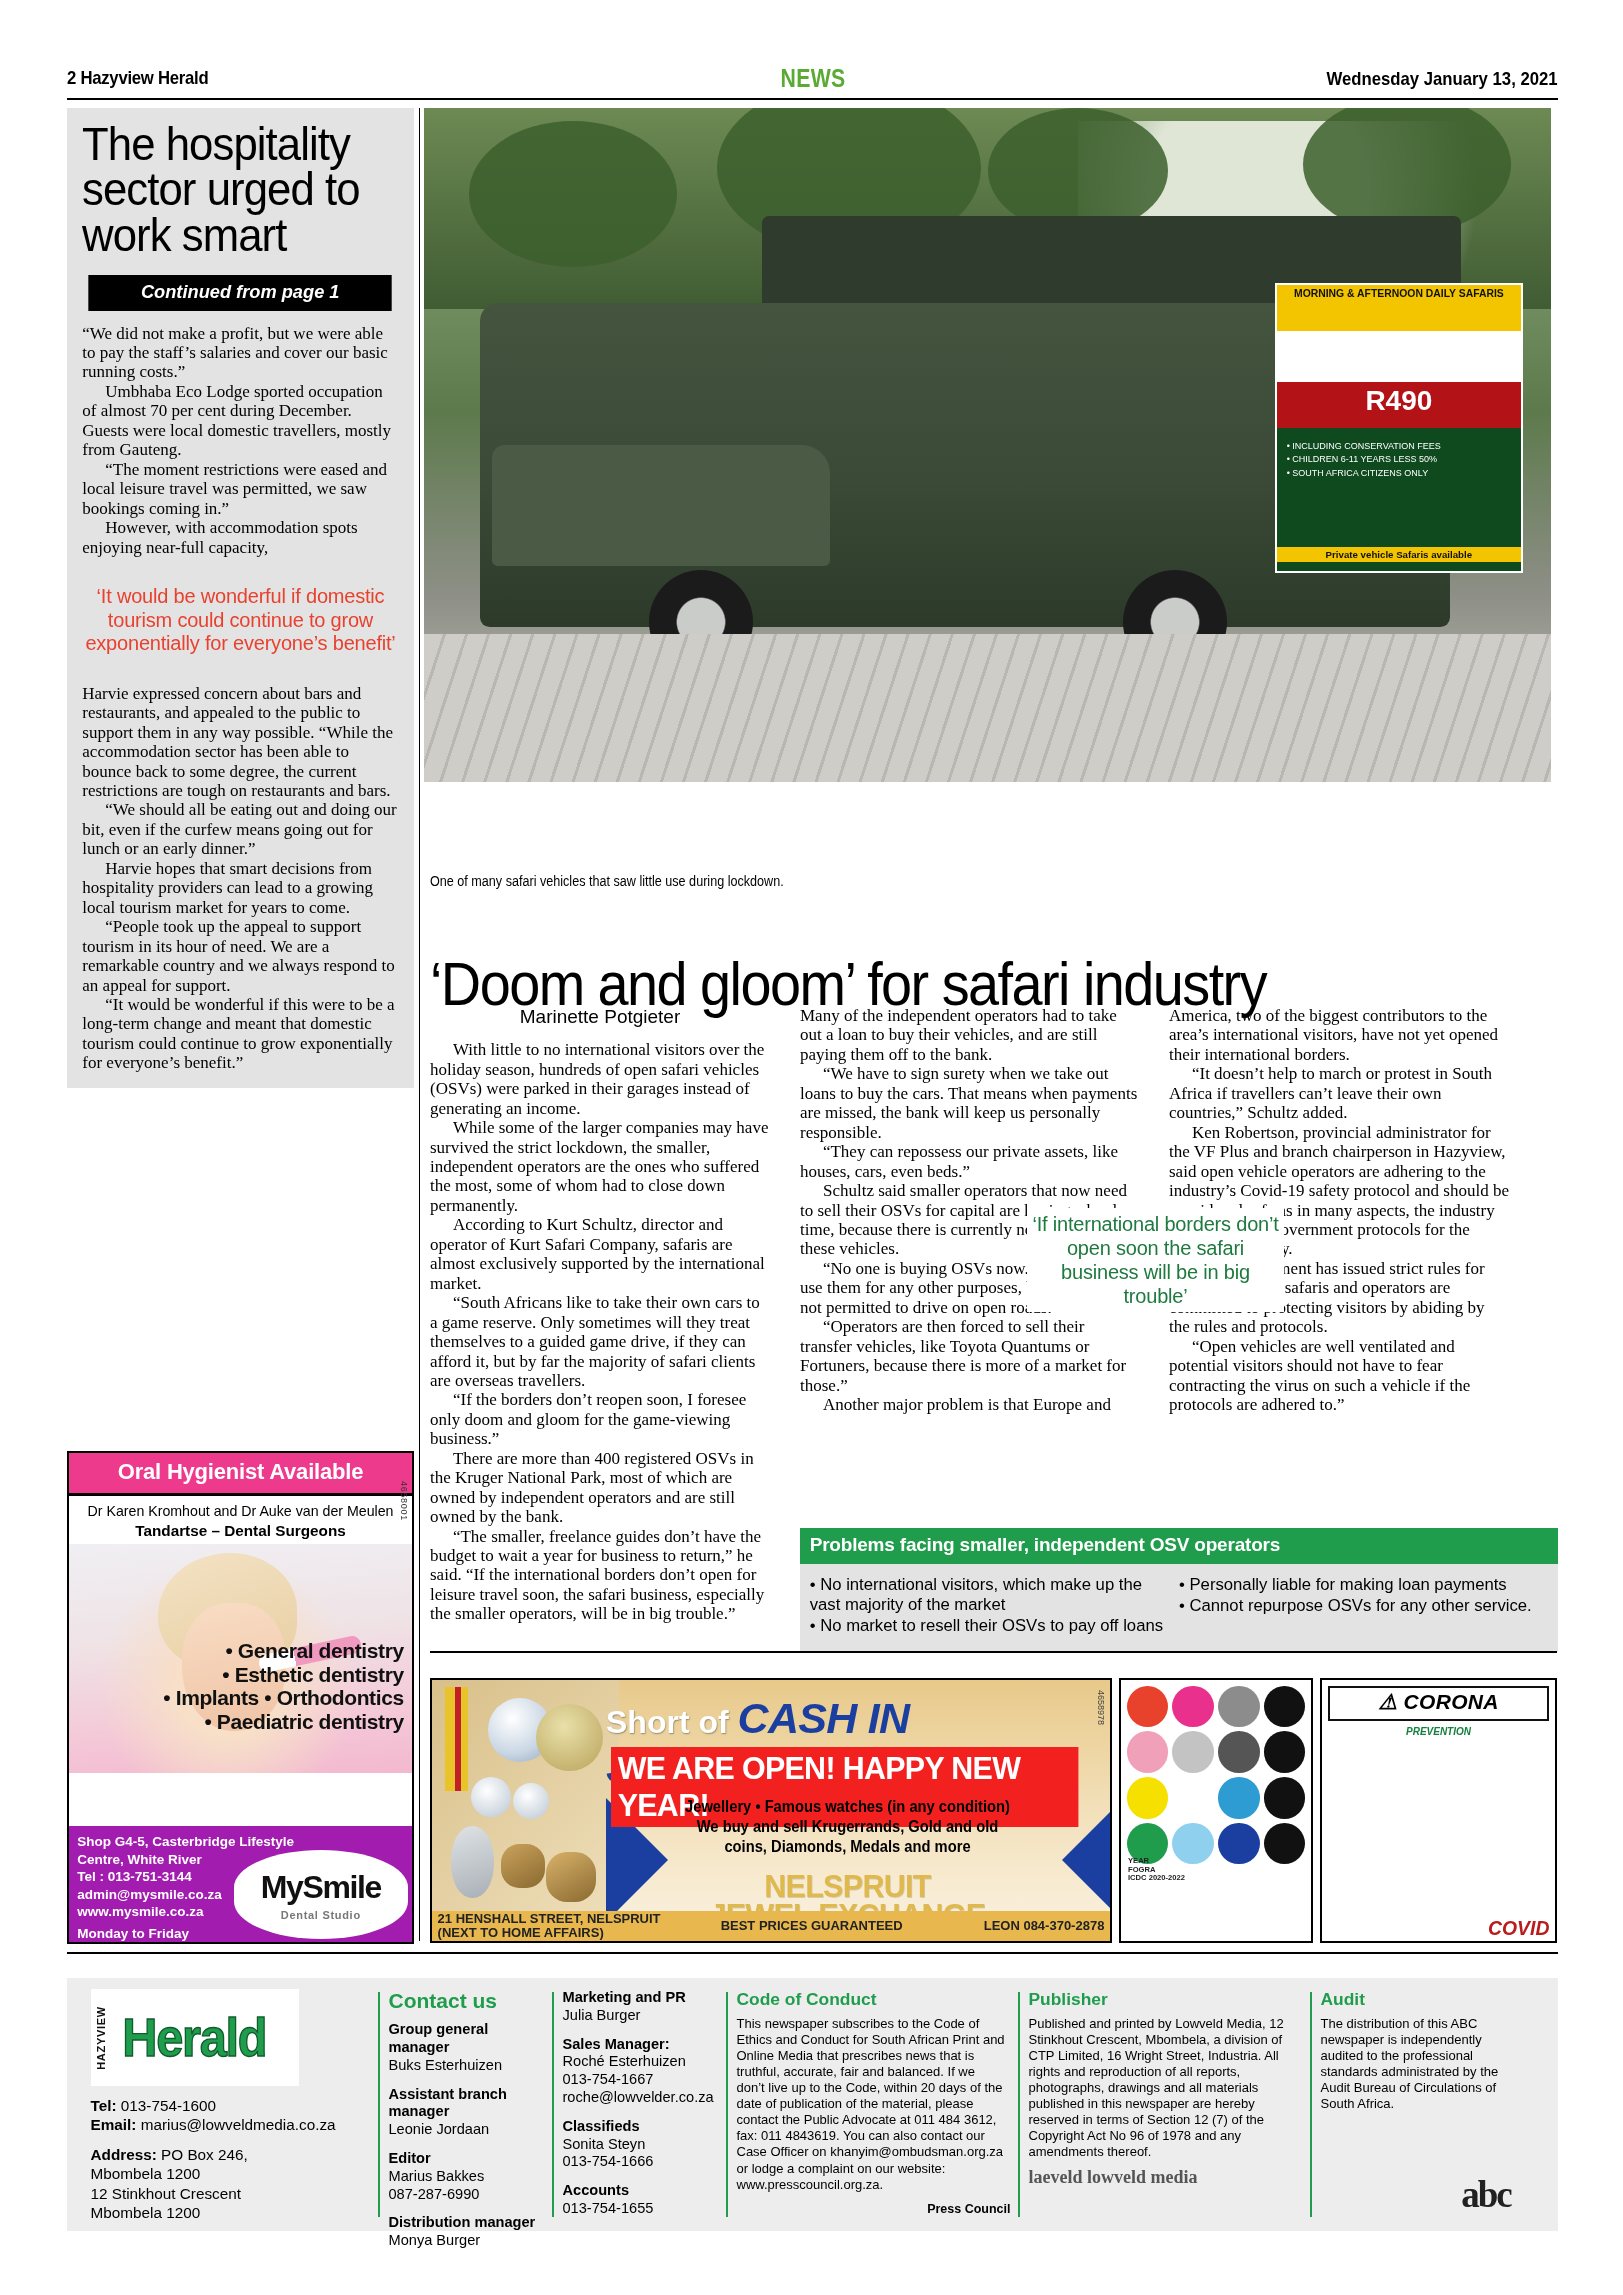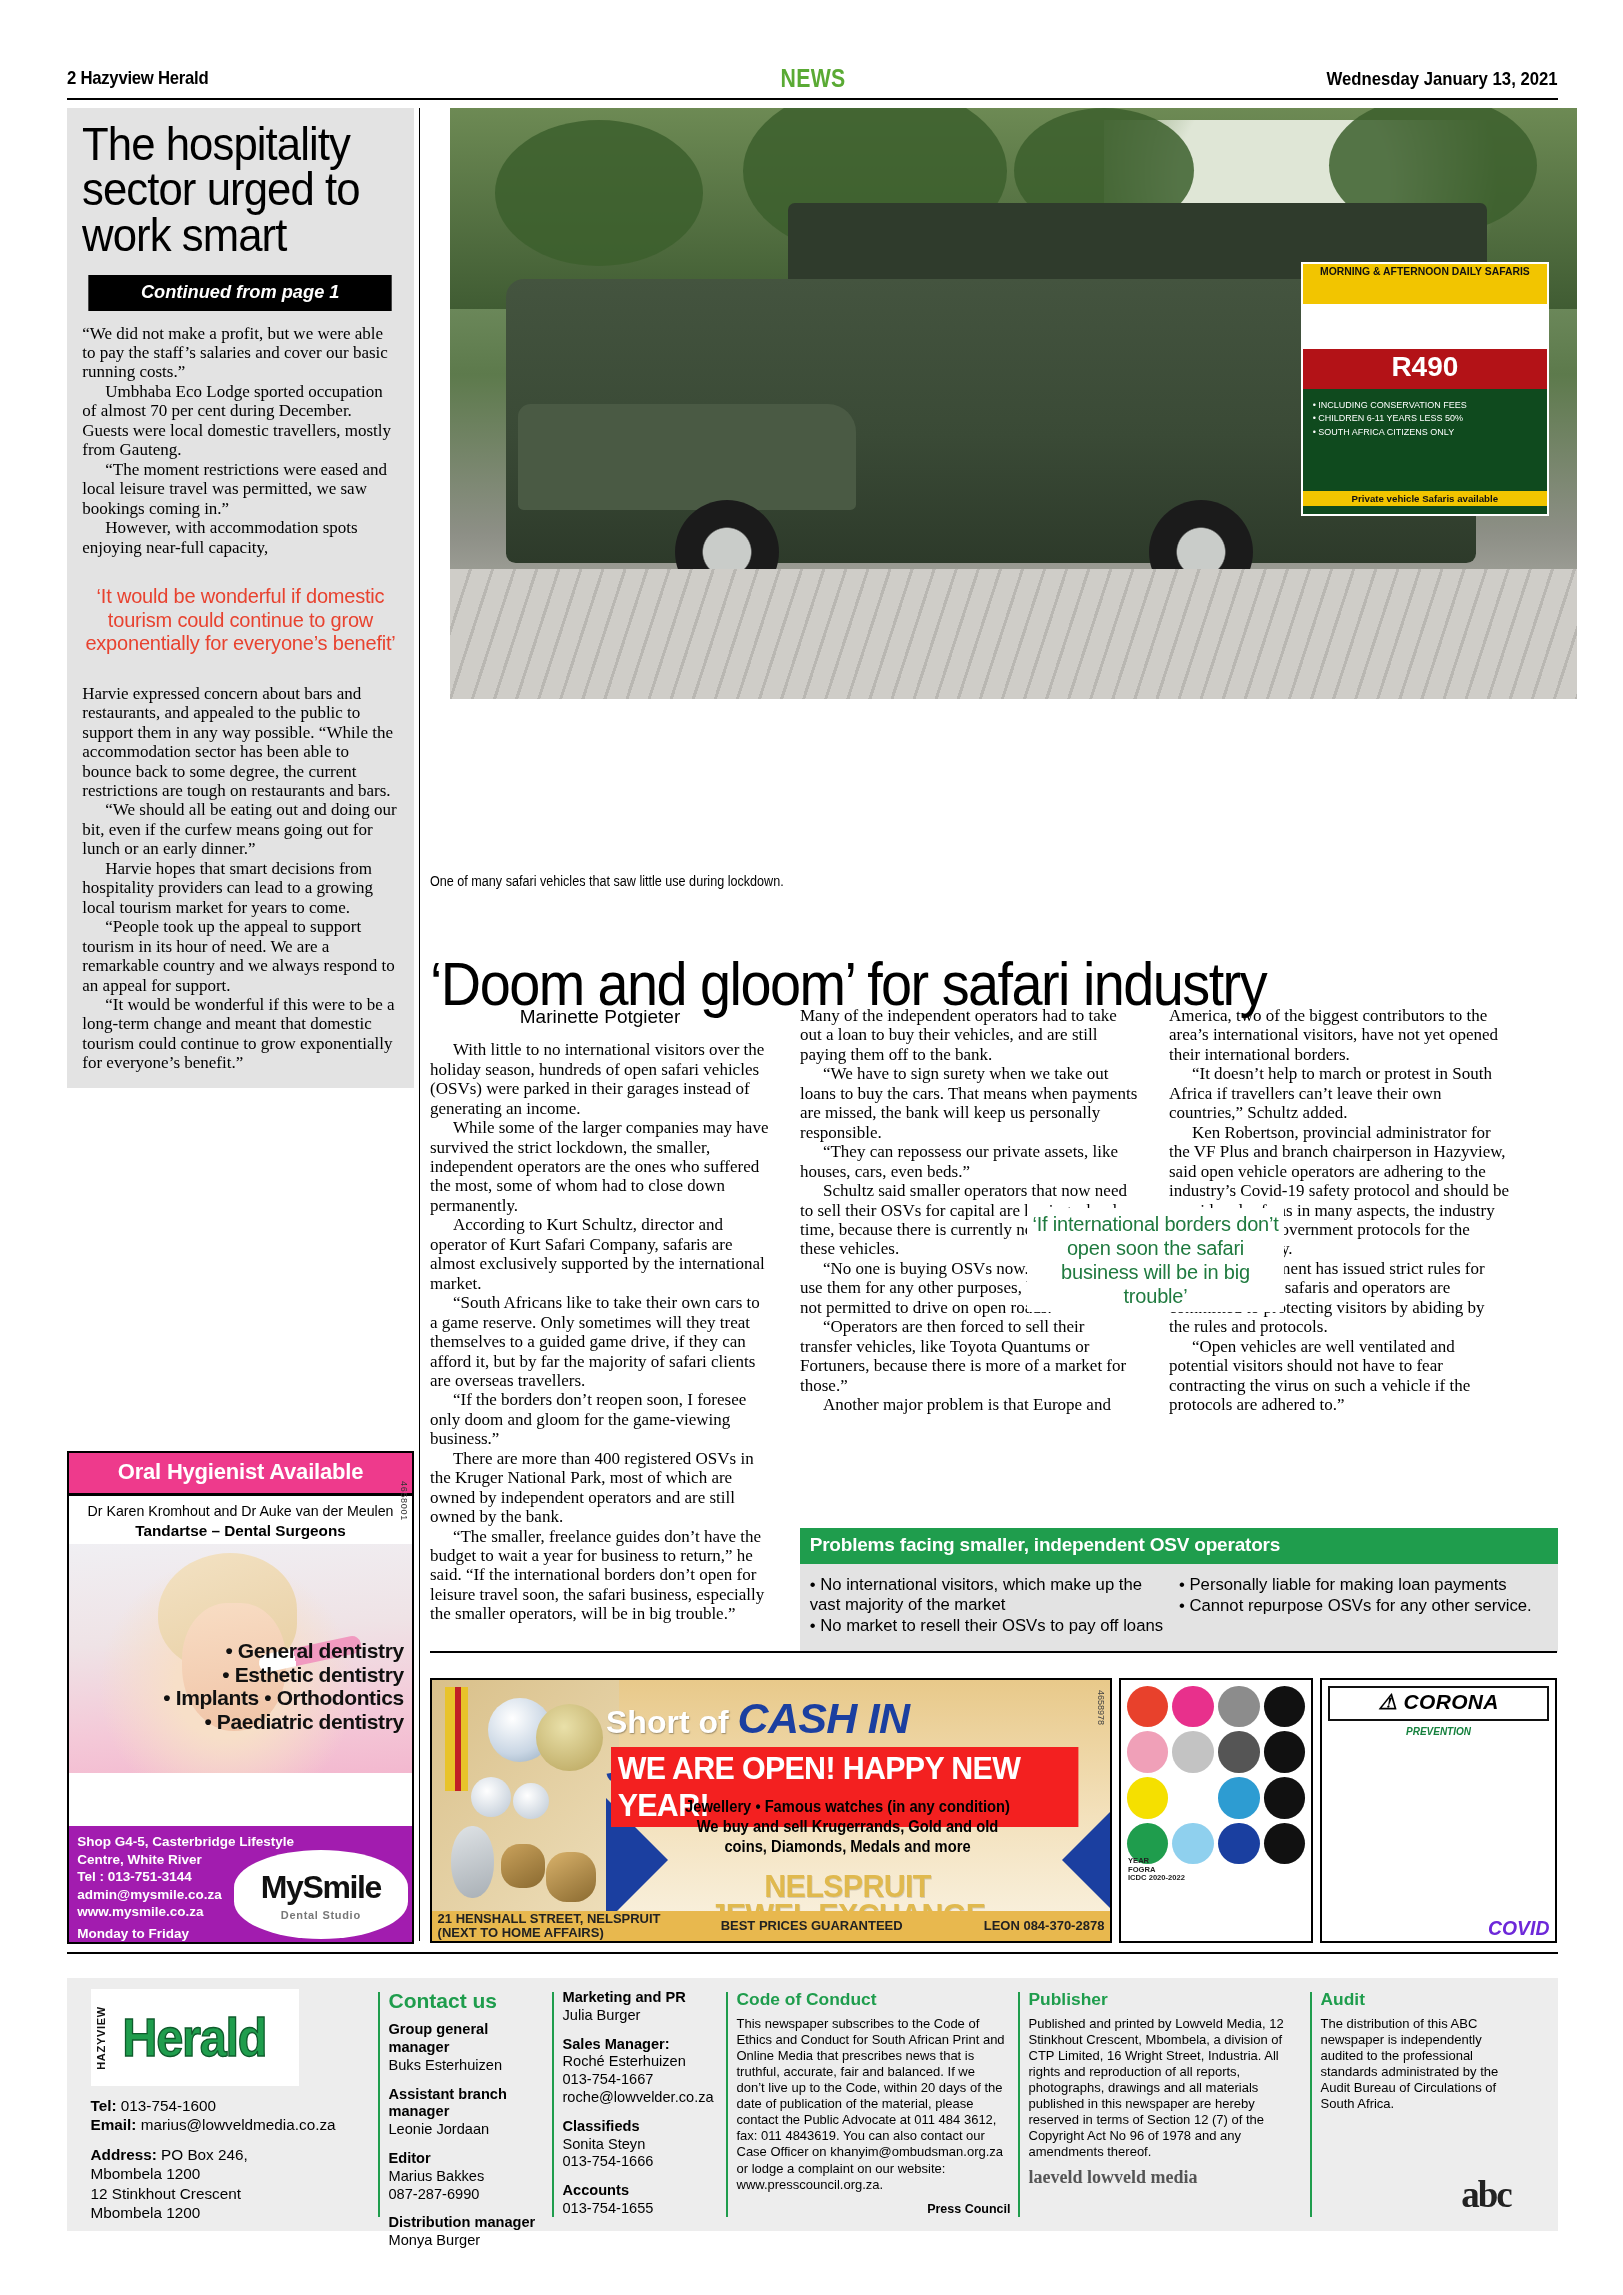--- a/index.html
+++ b/index.html
@@ -121,21 +121,21 @@
   }
   .mysmile-logo .ms-word { font-size:32px; font-weight:bold; letter-spacing:-1.4px; color:#111; }
   .mysmile-logo .ms-sub { font-size:11px; color:#777; letter-spacing:0.7px; }
   .ad-code-v {
     position:absolute; right:2.8px; top:28px;
     writing-mode:vertical-rl; font-size:9px; color:#333; letter-spacing:0.7px;
   }
 
   
   .photo {
-    position:absolute; left:450px; top:108px; width:1127px; height:591px;
+    position:absolute; left:424px; top:108px; width:1127px; height:674px;
     background:linear-gradient(180deg,#9fb98d 0%,#7e9a6c 18%,#5d7a4c 45%,#8d8f86 72%,#c9c7c2 100%);
     overflow:hidden;
   }
   .photo .canopy {
     position:absolute; left:0; top:0; width:100%; height:201px;
     background:linear-gradient(180deg,#6d8a54,#405c33);
   }
   .photo .leaf {
     position:absolute; border-radius:50%;
     background:rgba(60,95,45,0.85);
@@ -336,21 +336,21 @@
   }
   .corona-prev {
     text-align:center; color:#15803d; font-weight:bold;
     font-size:10px; margin:5.6px 0 2.8px 0;
   }
   .corona-body {
     text-align:center; font-size:10.4px; font-weight:bold; line-height:1.22; color:#111;
   }
   .covid-logo {
     position:absolute; right:5.6px; bottom:4.2px; font-weight:bold;
-    font-size:19.4px; color:#6d28d9; line-height:0.85; text-align:center;
+    font-size:19.4px; color:#b91c1c; line-height:0.85; text-align:center;
   }
 
   
   .footer {
     position:absolute; left:67px; top:1978px; width:1491px; height:253px;
     background:#ededed; display:flex; padding:11px 12.5px;
   }
   .footer .cell { padding:0 11px; position:relative; }
   .footer .cell + .cell::before {
     content:""; position:absolute; left:0; top:2.8px; bottom:2.8px; width:2.1px; background:#1f9d4d;

